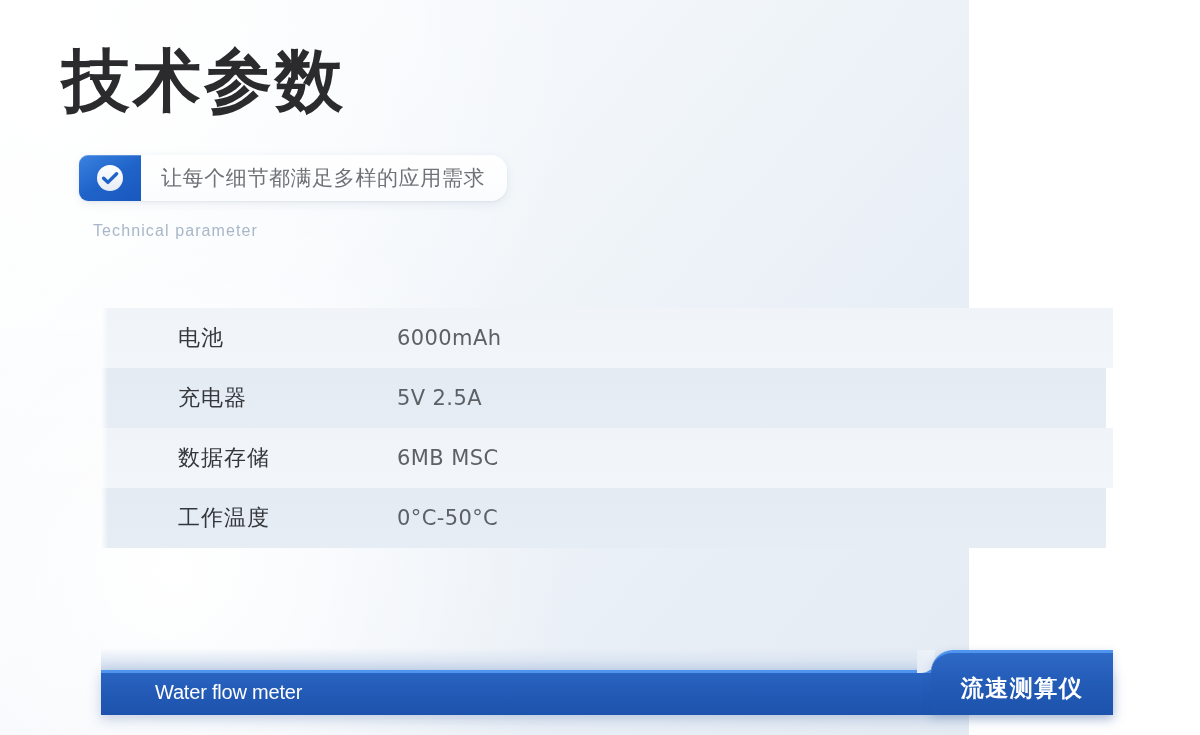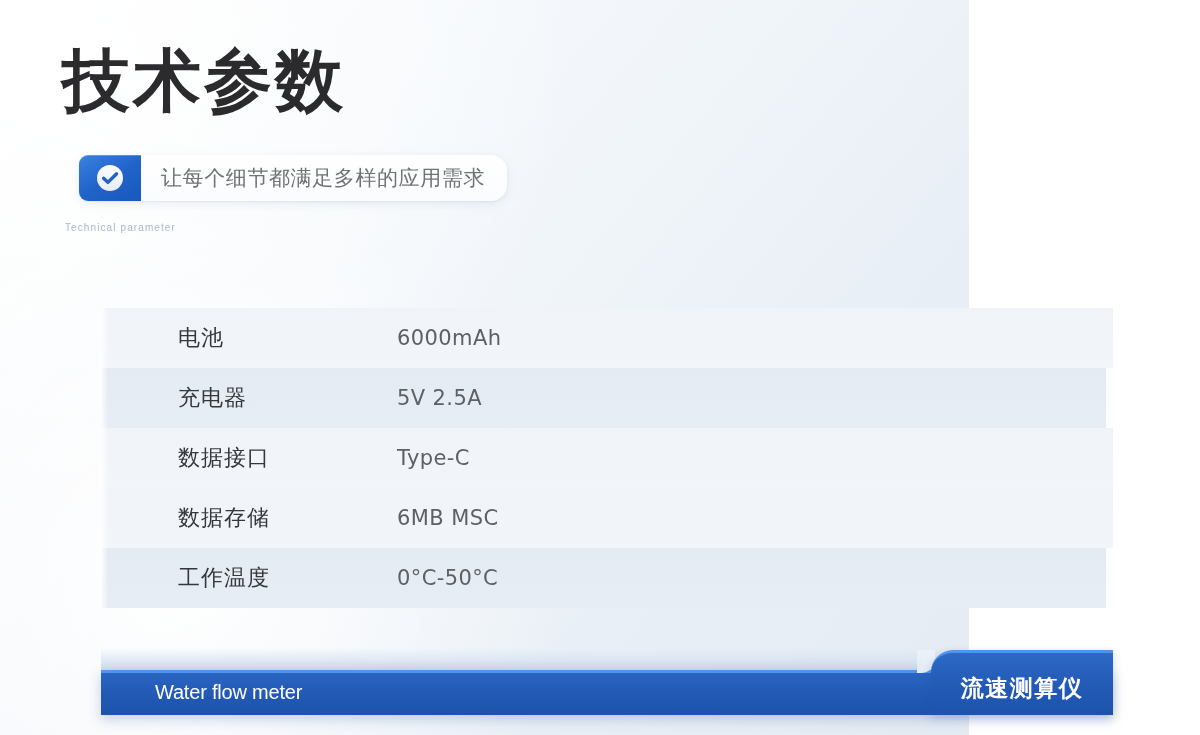--- a/index.html
+++ b/index.html
@@ -49,22 +49,22 @@
   .sub-badge svg { display:block; }
   .sub-text {
     display:flex; align-items:center;
     padding:0 22px 0 20px;
     font-size:21px; color:#6f7276; letter-spacing:.6px;
     white-space:nowrap;
     font-family:Liberation Mono, monospace;
   }
 
   .sub-en {
-    position:absolute; left:65px; top:222px;
-    font-size:10px; color:#a8b7c8; letter-spacing:1.1px;
+    position:absolute; left:93px; top:222px;
+    font-size:16px; color:#a8b7c8; letter-spacing:1.1px;
     white-space:nowrap;
   }
 
   
   #table {
     position:absolute; left:101px; top:308px;
     width:1012px;
   }
   .trow {
     position:relative;
@@ -165,24 +165,20 @@
   <div id="table">
     <div class="trow odd">
       <div class="tkey">电池</div>
       <div class="tval">6000mAh</div>
     </div>
     <div class="trow even">
       <div class="tkey">充电器</div>
       <div class="tval">5V 2.5A</div>
     </div>
     <div class="trow odd">
-      <div class="tkey">数据接口</div>
-      <div class="tval">Type-C</div>
-    </div>
-    <div class="trow odd">
       <div class="tkey">数据存储</div>
       <div class="tval">6MB MSC</div>
     </div>
     <div class="trow even">
       <div class="tkey">工作温度</div>
       <div class="tval">0°C-50°C</div>
     </div>
   </div>
   <div id="table-fade"></div>
 

